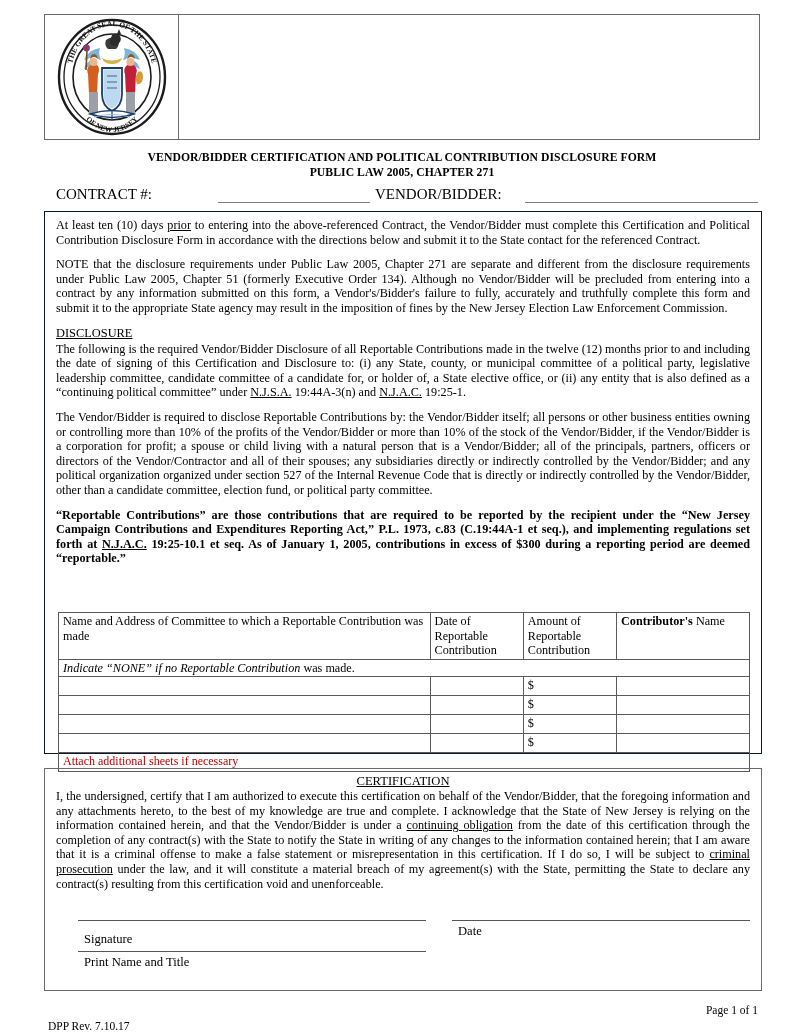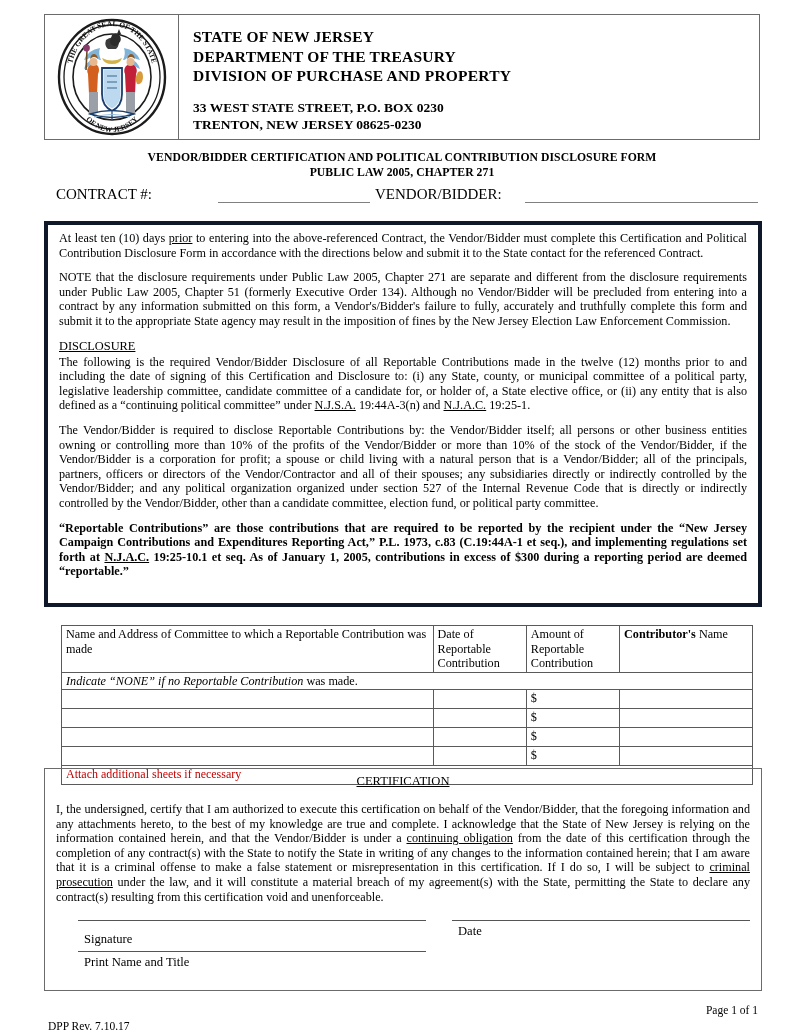--- a/index.html
+++ b/index.html
@@ -109,25 +109,24 @@
   }
   .c-rule1 { left: 170px; width: 152px; }
   .c-rule2 { left: 477px; width: 233px; }
 
   
   .body-box {
     position: absolute;
     left: 44px;
     top: 211px;
     width: 718px;
-    height: 386px;
-    border: 4px solid #0f172a;
+    height: 543px;
+    border: 1px solid #0f172a;
     box-sizing: border-box;
     padding: 6px 11px 0 11px;
-    margin-top: 10px;
   }
   p.para {
     margin: 0 0 10px 0;
     font-size: 12.2px;
     line-height: 14.6px;
     text-align: justify;
     text-justify: inter-word;
   }
   p.para.last { margin-bottom: 7px; font-weight: bold; }
   .ctr-head {
@@ -177,21 +176,21 @@
     top: 768px;
     width: 718px;
     height: 223px;
     border: 1px solid #6b6b6b;
     box-sizing: border-box;
     padding: 5px 11px 0 11px;
   }
   .cert-head {
     text-align: center;
     font-size: 12.6px;
-    margin: 0 0 13px 0;
+    margin: 0 0 0 0;
   }
   .sig-area {
     position: absolute;
     left: 11px;
     top: 143px;
     width: 694px;
     height: 75px;
   }
   .sig-rule {
     position: absolute;
@@ -277,28 +276,20 @@
             <line x1="51" y1="64" x2="61" y2="64"></line>
             <line x1="51" y1="70" x2="61" y2="70"></line>
           </g>
 
           <path d="M 34,96 q22,-7 44,0 q-22,7 -44,0 z" fill="#ffffff" stroke="#1b3d6b" stroke-width="1.4"></path>
           <path d="M 56,93 v8" stroke="#1b3d6b" stroke-width="1.2"></path>
           <path d="M 38,99 q18,-5 36,0" fill="none" stroke="#8ab6d8" stroke-width="1.2"></path>
         </svg>
       </div>
     </div>
-    <div class="header-text">
-      <div class="header-line">STATE OF NEW JERSEY</div>
-      <div class="header-line">DEPARTMENT OF THE TREASURY</div>
-      <div class="header-line">DIVISION OF PURCHASE AND PROPERTY</div>
-      <div class="header-gap"></div>
-      <div class="header-addr">33 WEST STATE STREET, P.O. BOX 0230</div>
-      <div class="header-addr">TRENTON, NEW JERSEY 08625-0230</div>
-    </div>
   </div>
 
   <div class="title-block">
     <div class="title-line">VENDOR/BIDDER CERTIFICATION AND POLITICAL CONTRIBUTION DISCLOSURE FORM</div>
     <div class="title-line">PUBLIC LAW 2005, CHAPTER 271</div>
   </div>
 
   <div class="contract-row">
     <span class="lbl c-lbl1">CONTRACT #:</span>
     <span class="rule c-rule1"></span>

